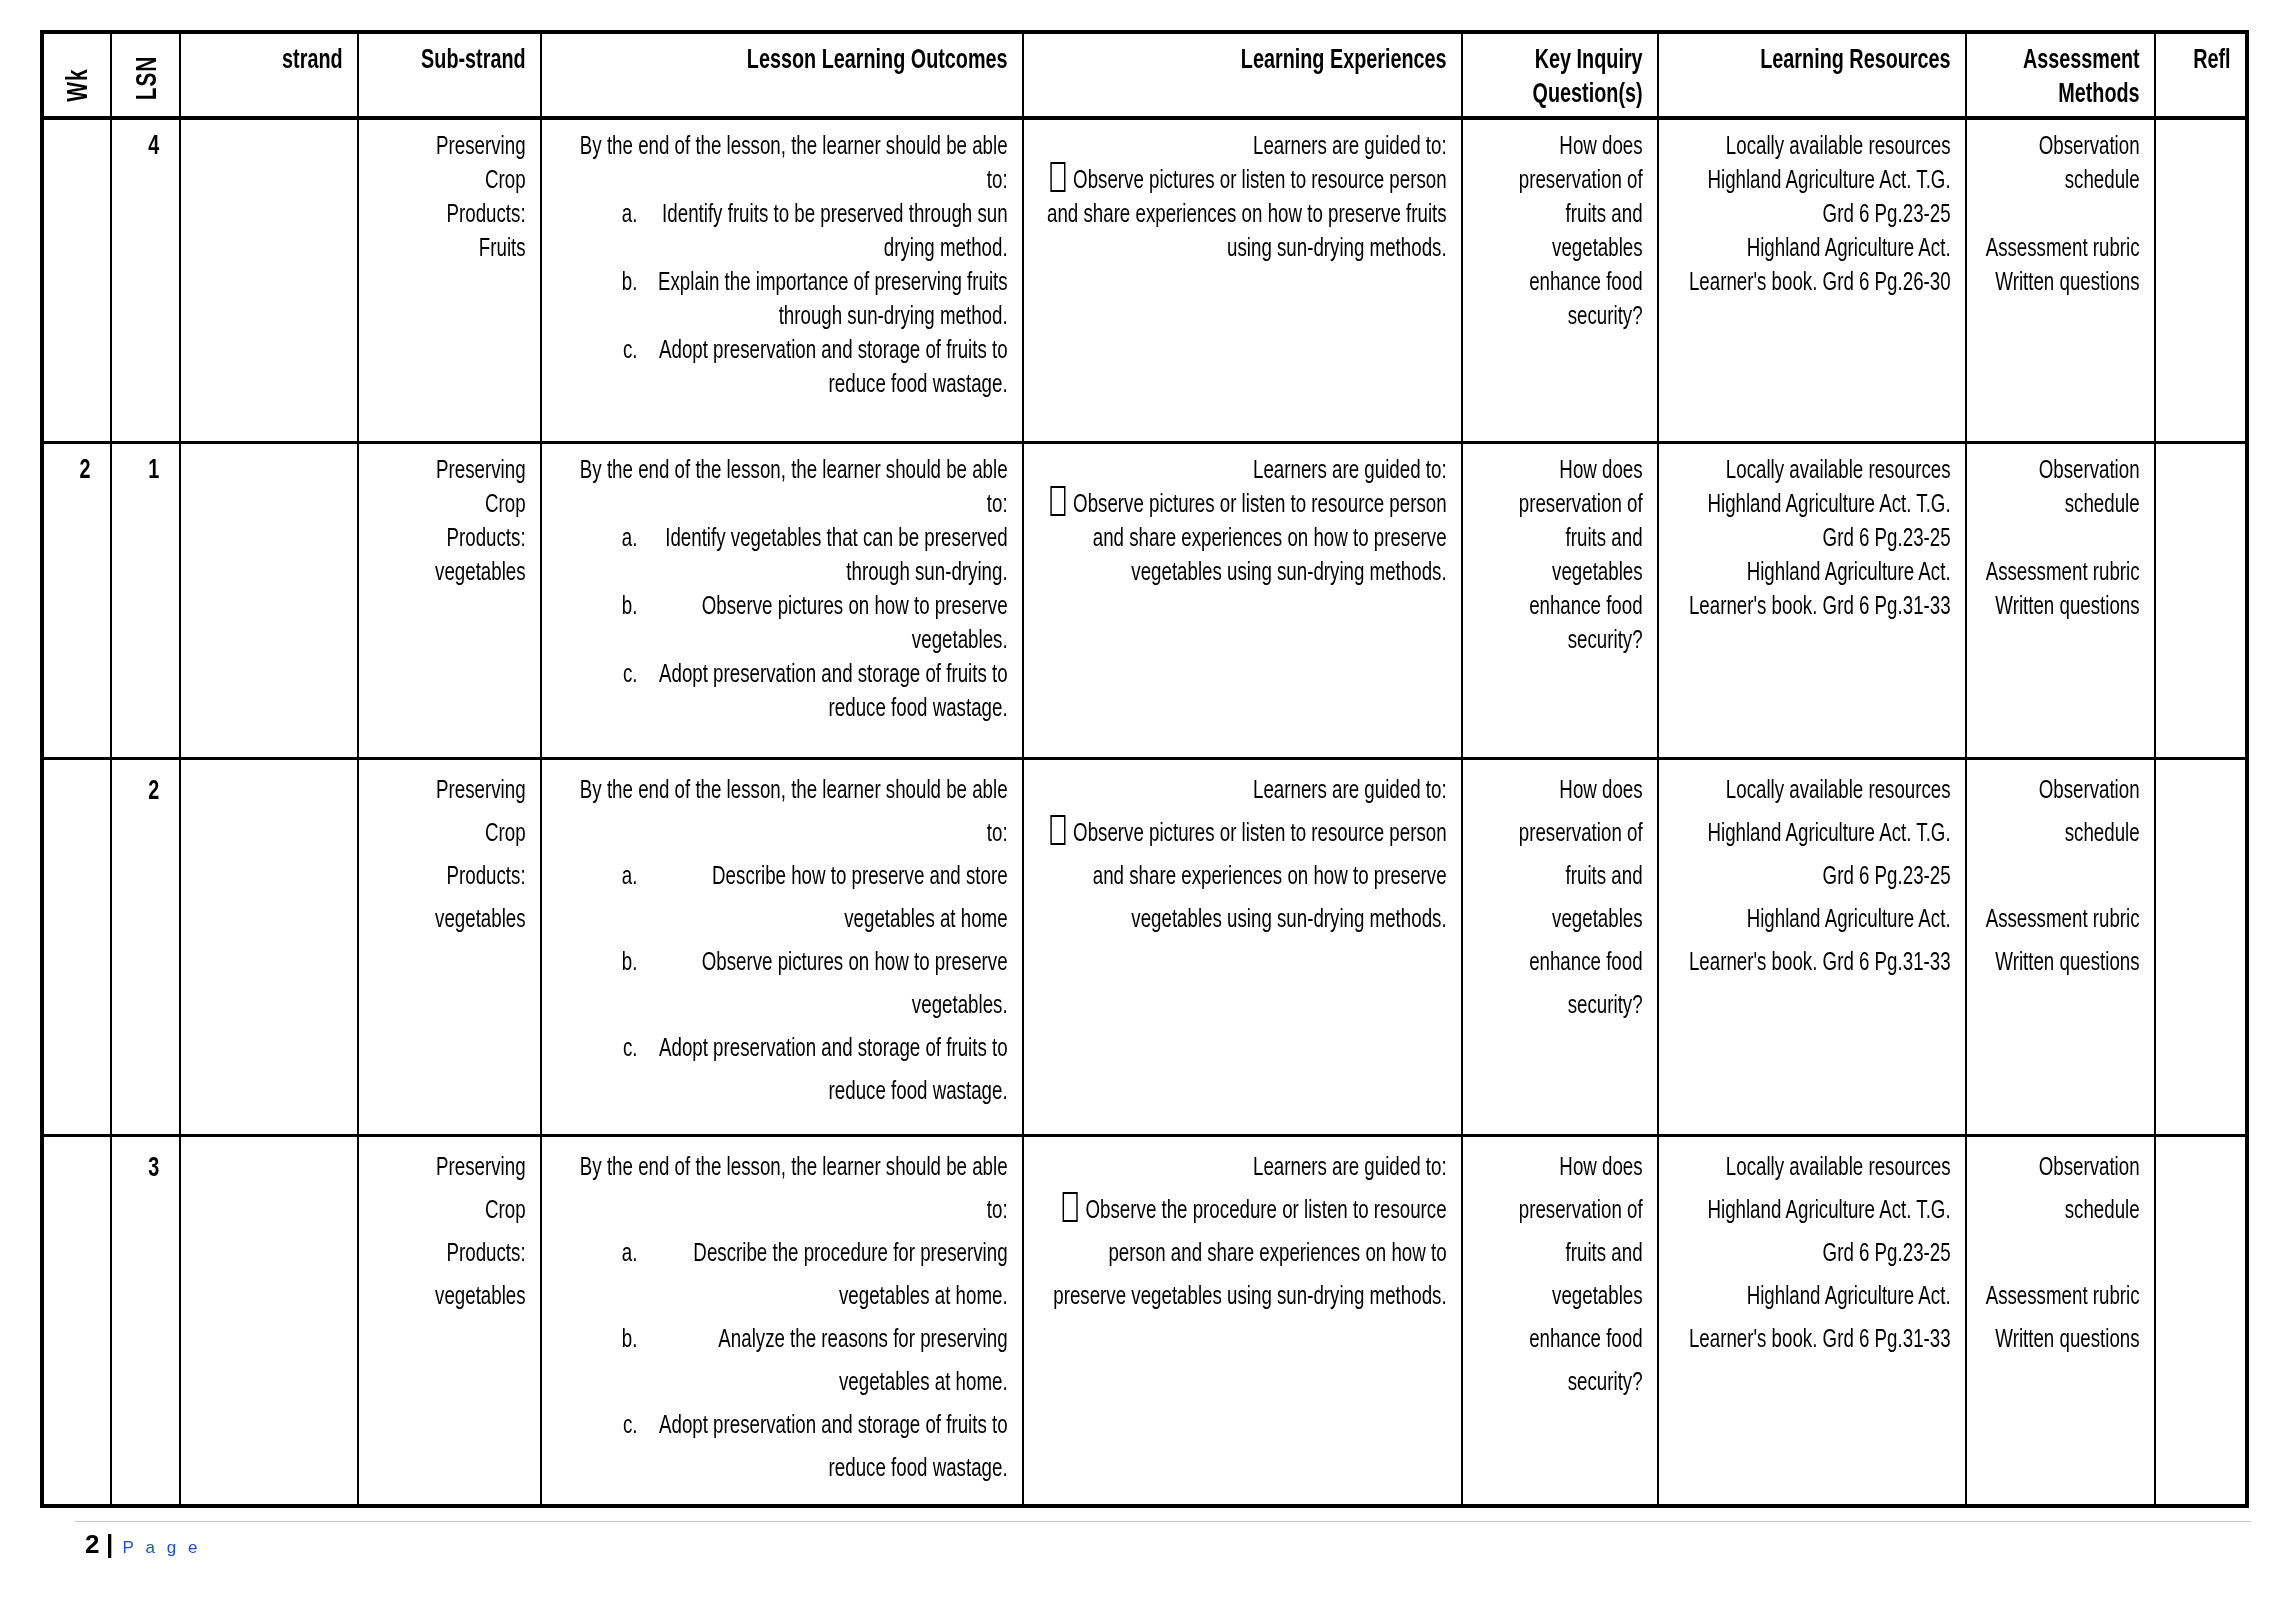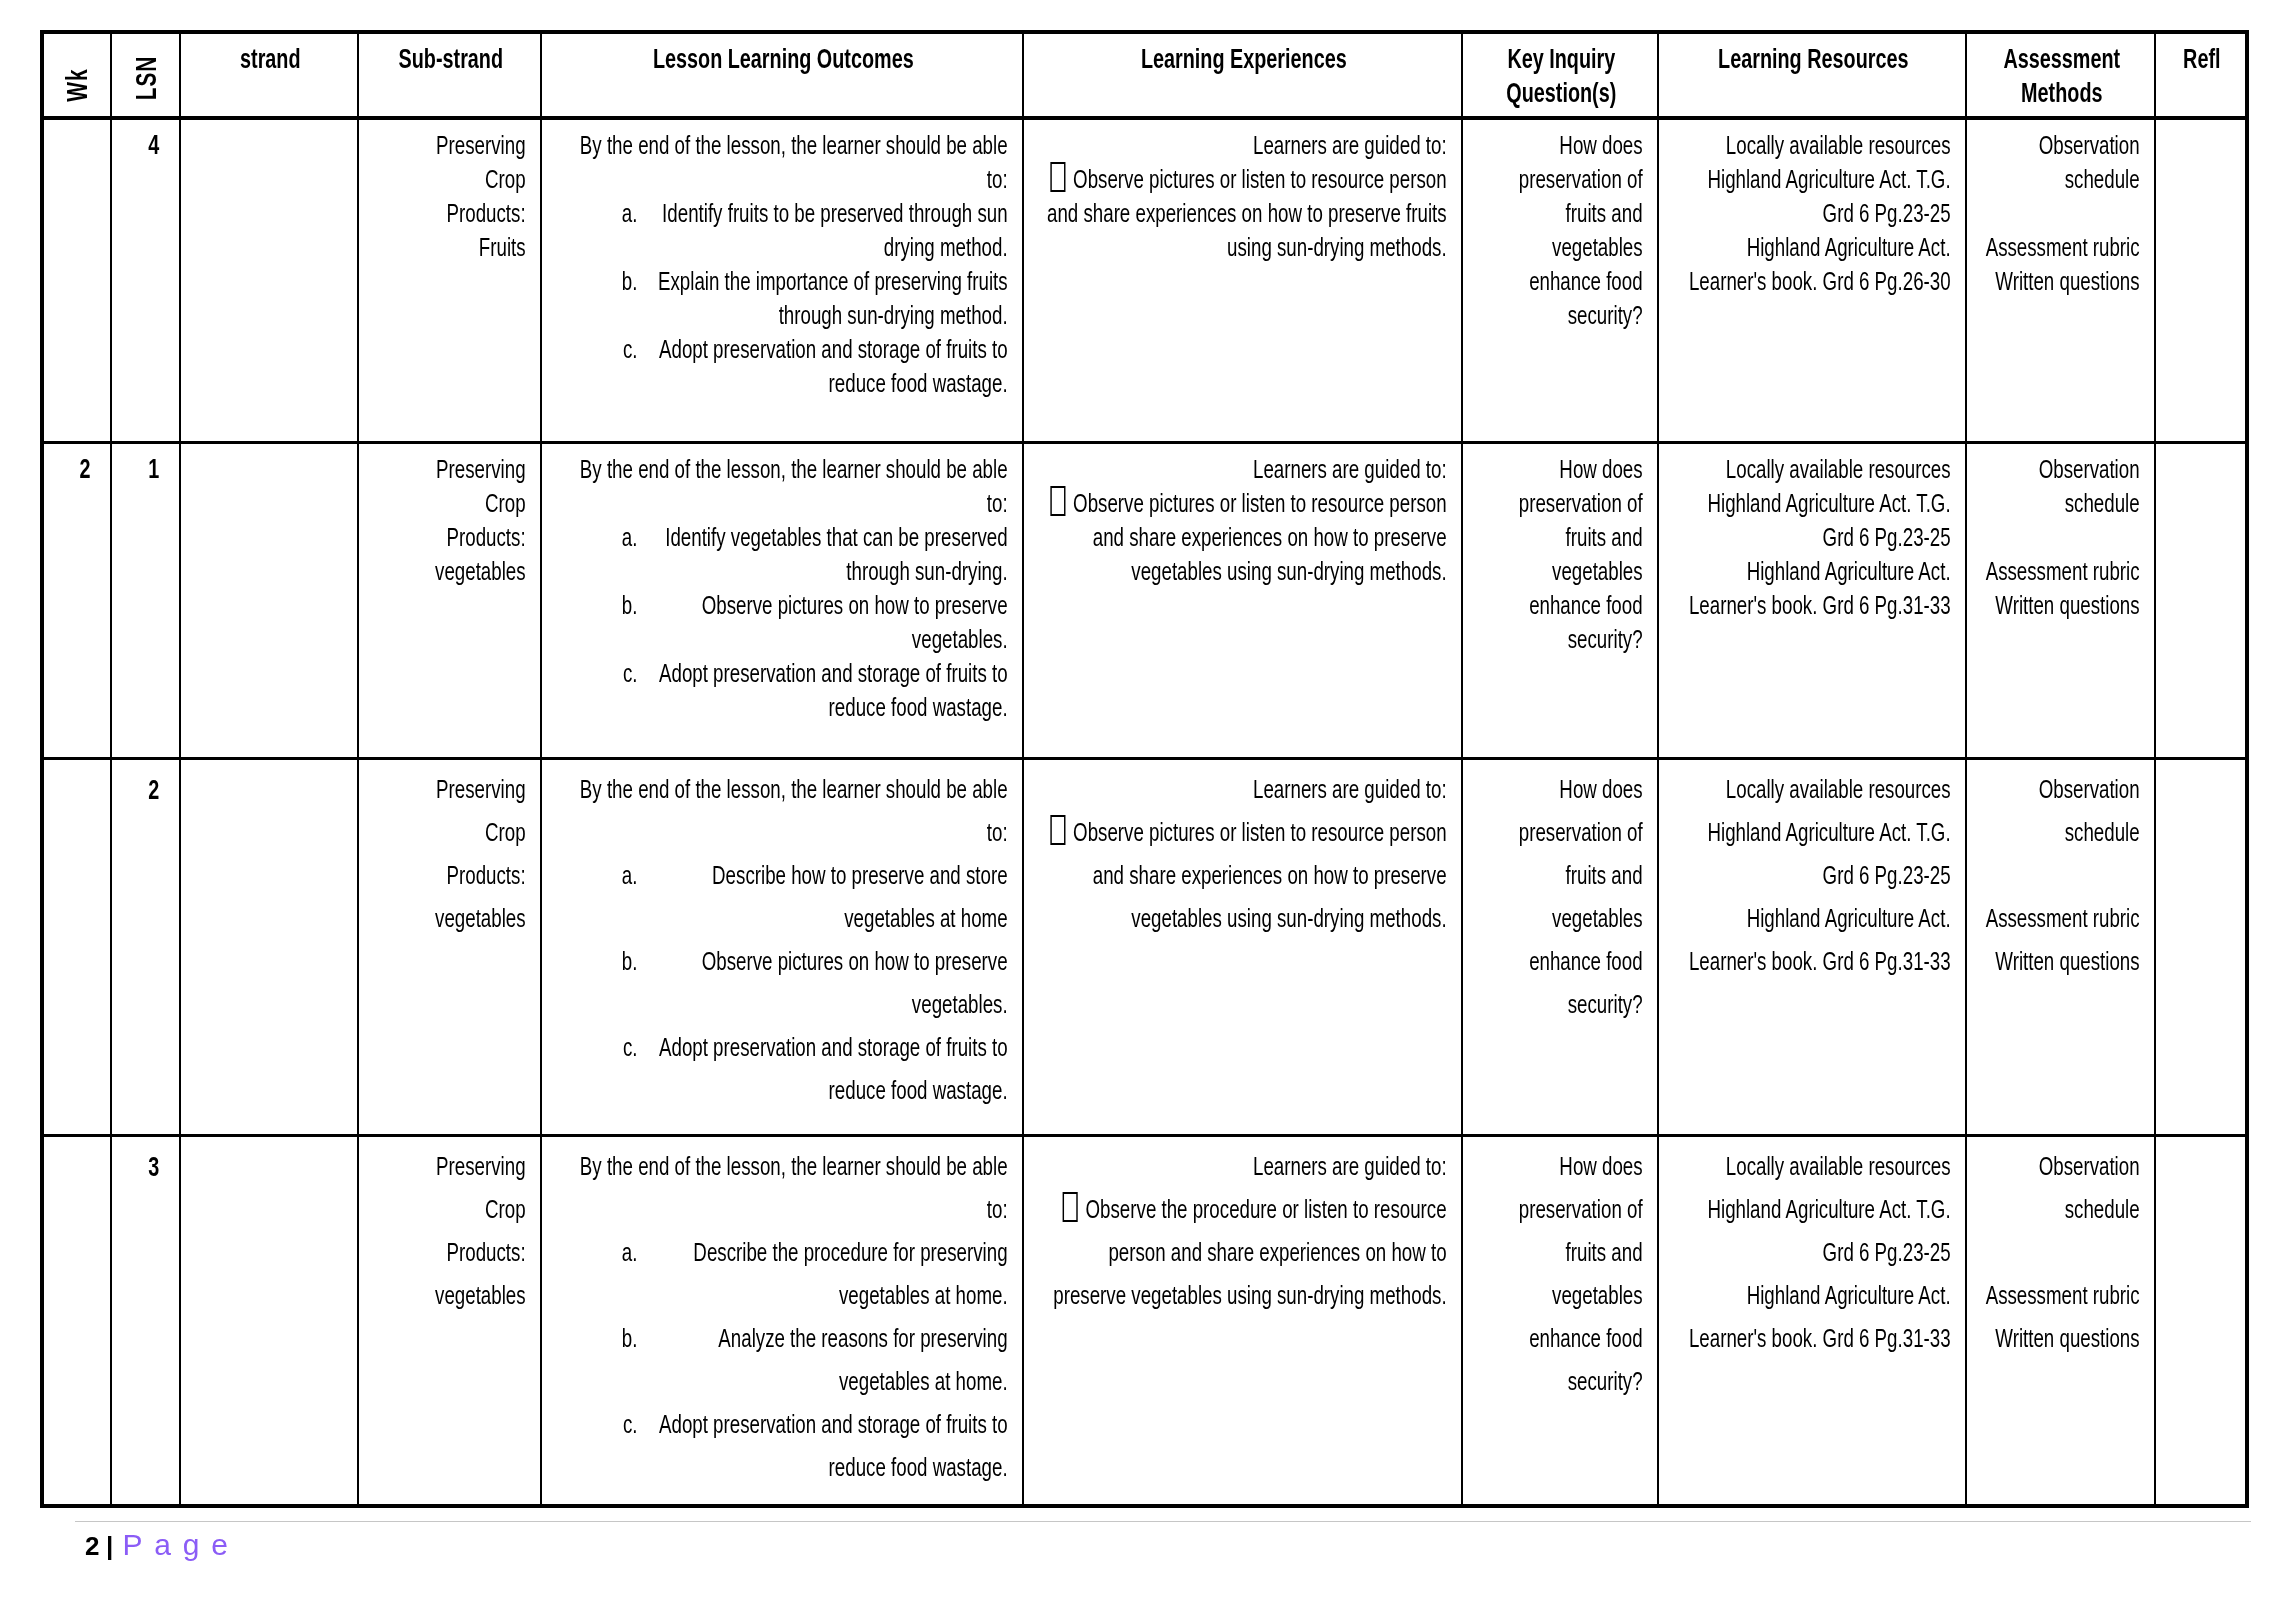--- a/index.html
+++ b/index.html
@@ -21,21 +21,21 @@
   th,td{
     border:2.6px solid #000;
     vertical-align:top;
     padding:7.9px 14.4px 6.5px 17px;
     font-size:26px;
     overflow:hidden;
     text-align:right;
   }
   th{
     border-bottom:4.6px solid #000;
-    text-align:center;
+    text-align:right;
     font-size:27.5px;
     font-weight:bold;
     line-height:34px;
   }
   tr.r td{border-top:3.9px solid #000;}
   
   .cnd{
     transform:scaleX(0.72);
     transform-origin:0 0;
     width:138.89%;
@@ -89,21 +89,21 @@
   }
   .footer{
     position:absolute;
     left:85px;top:1529px;
     font-size:26px;
     line-height:31px;
     white-space:nowrap;
   }
   .footer .pnum{font-weight:bold;color:#000;}
   .footer .psep{font-weight:bold;color:#000;margin:0 9.2px 0 6.5px;}
-  .footer .plabel{color:#8b5cf6;letter-spacing:11.8px;font-size:30px;}
+  .footer .plabel{color:#1d4ed8;letter-spacing:11.8px;font-size:17px;}
 </style>
 </head>
 <body>
 
 <div class="page">
 
   <table class="sow">
     <colgroup>
       <col style="width:69px">
         <col style="width:69px">

